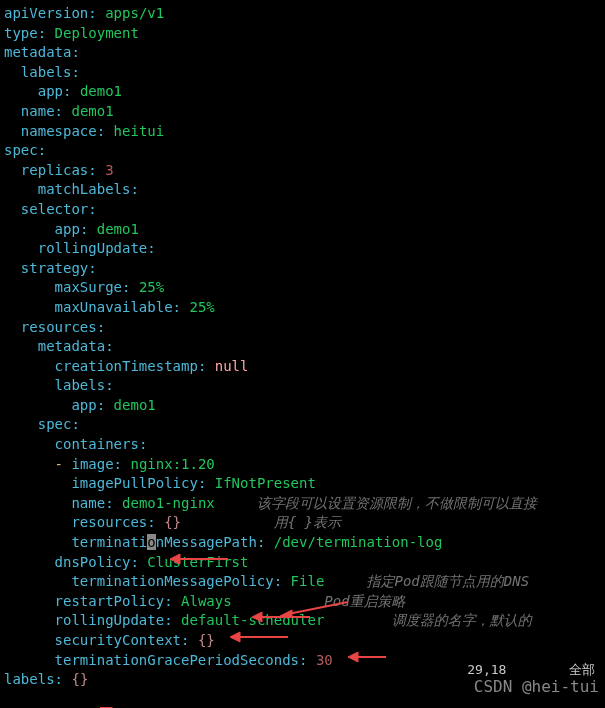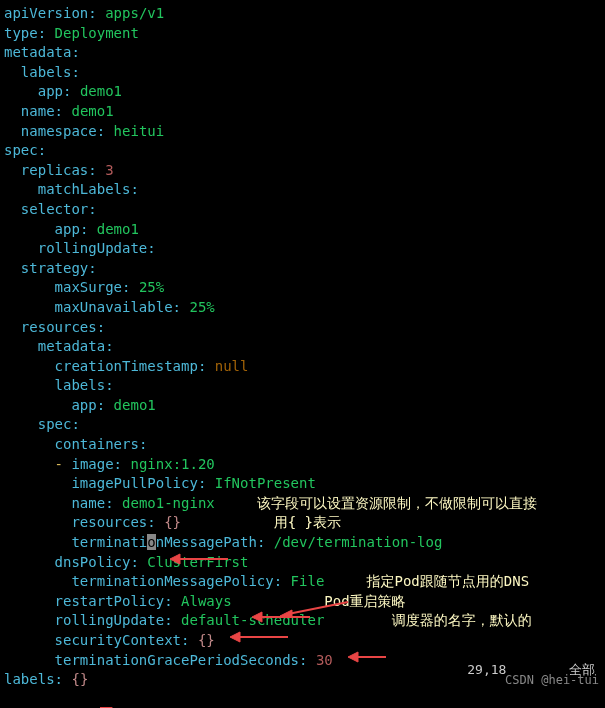--- a/index.html
+++ b/index.html
@@ -12,38 +12,38 @@
       padding: 4px;
       width: 605px;
       height: 708px;
       position: relative;
       overflow: hidden;
     }
     .line { white-space: pre; }
     .key { color: #4db8d8; }
     .val { color: #22c55e; }
     .num { color: #b35b5b; }
-    .null { color: #a16207; }
+    .null { color: #fca5a5; }
     .empty { color: #c08888; }
     .dash { color: #d8b85a; }
     .cursor { background: #888; color: #000; }
-    .comment { color: #fef9c3; font-weight: 500; }
+    .comment { color: #737373; font-weight: 500; font-style: italic; }
     .status-bar {
       position: absolute;
       bottom: 29px;
       right: 10px;
       color: #ccc;
       font-size: 13px;
     }
     .watermark {
       position: absolute;
-      bottom: 19px;
+      bottom: 10px;
       right: 6px;
       color: #888;
-      font-size: 12px;
+      font-size: 16px;
     }
     .arrow {
       position: absolute;
       stroke: #e84545;
       fill: #e84545;
       pointer-events: none;
     }
   </style>
 </head>
 <body>

